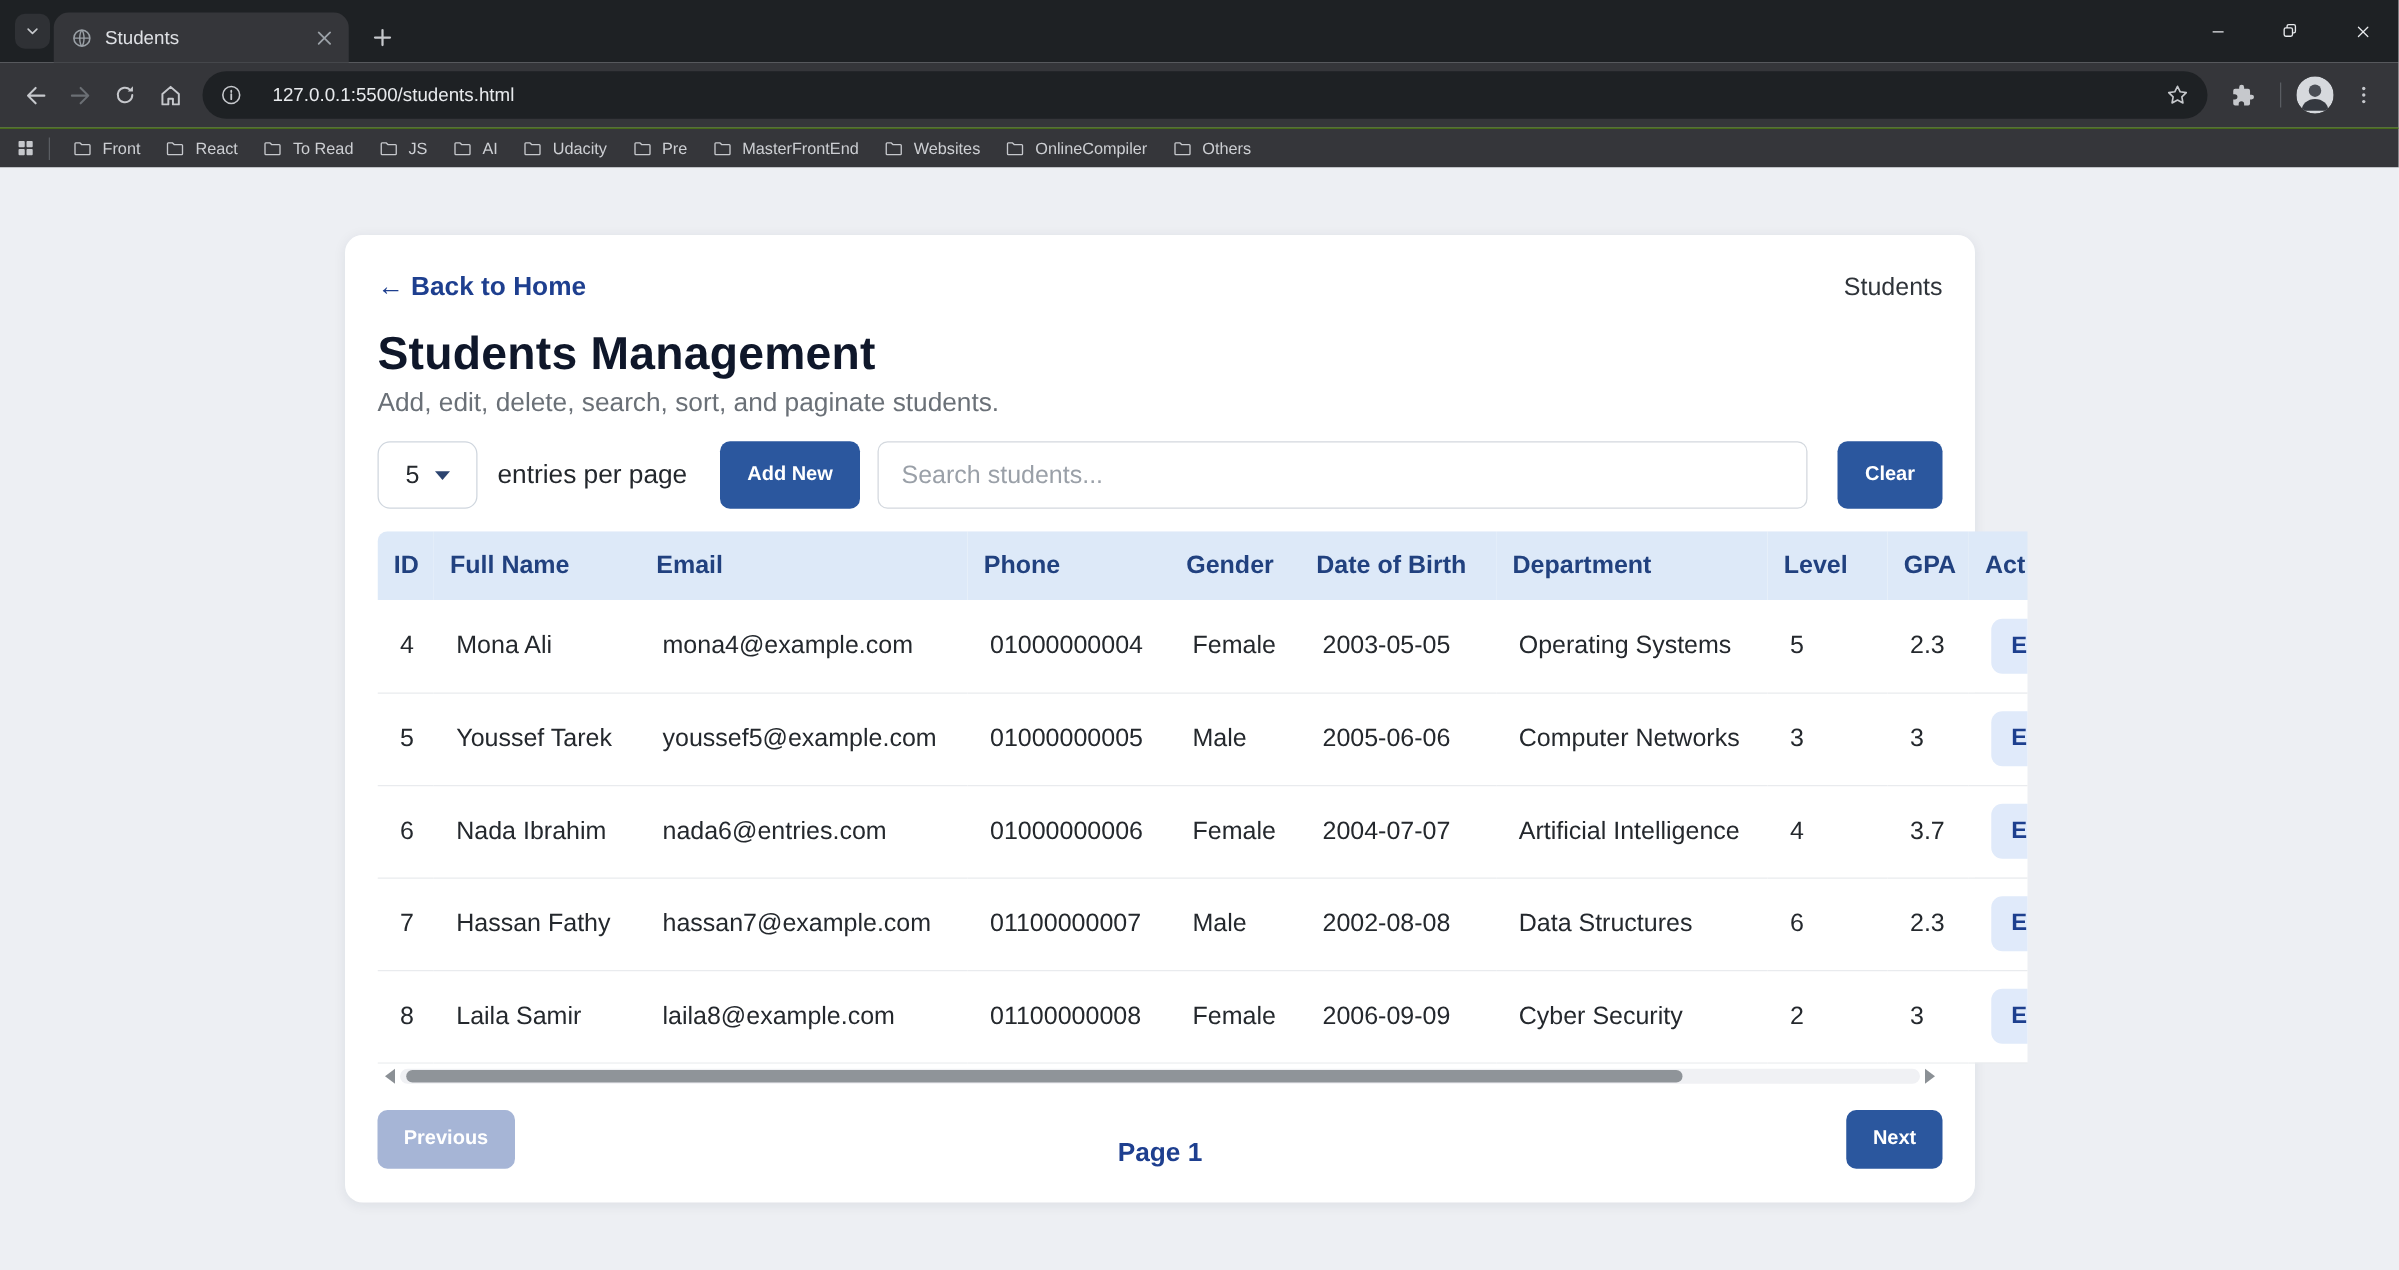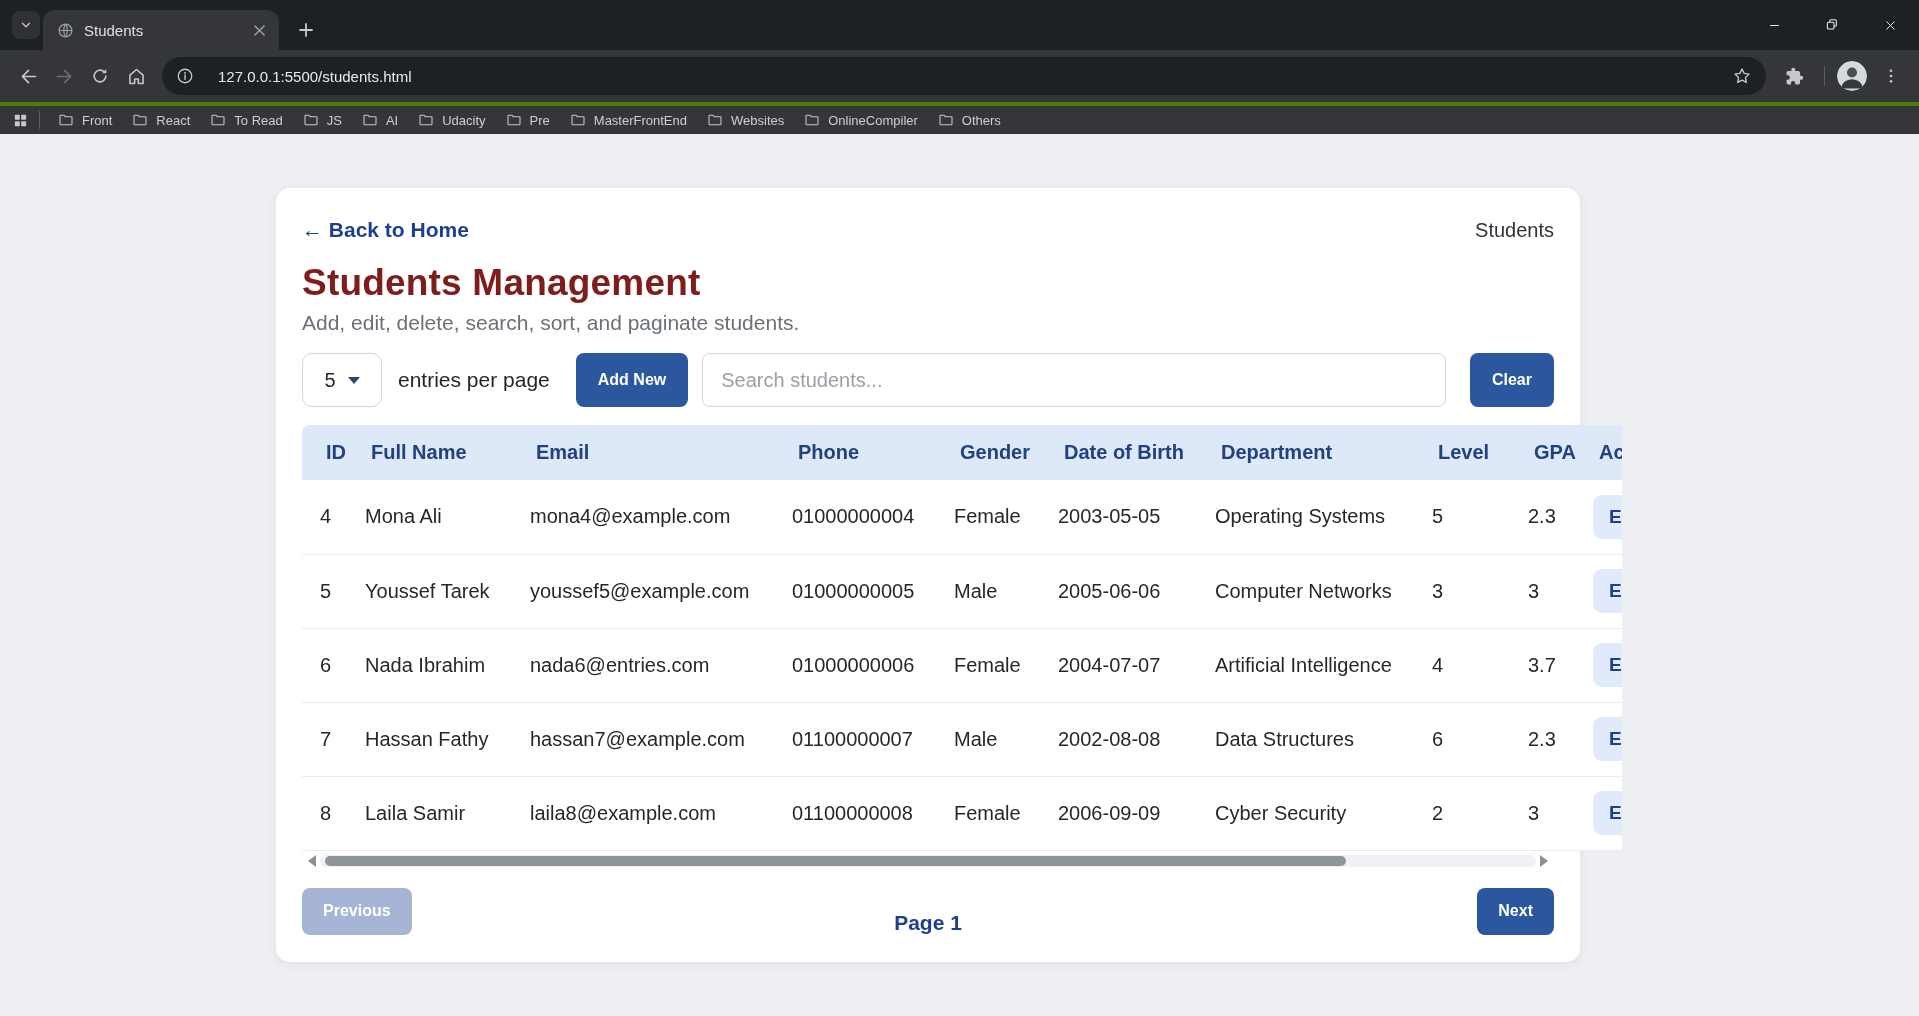--- a/index.html
+++ b/index.html
@@ -20,53 +20,53 @@
 
   .toolbar { height:52px; background:#35363a; display:flex; align-items:center; padding:0 10px; }
   .nav-btn { width:36px; height:36px; display:flex; align-items:center; justify-content:center; border-radius:50%; cursor:pointer; flex:0 0 auto; }
   .omnibox { flex:1; height:38px; background:#1e2124; border-radius:19px; margin:0 10px 0 8px;
     display:flex; align-items:center; padding:0 14px; cursor:text; }
   .omni-url { color:#e8eaed; font-size:15px; margin-left:24px; flex:1; white-space:nowrap; }
   .right-icons { display:flex; align-items:center; gap:6px; flex:0 0 auto; }
   .vdivider { width:1px; height:20px; background:#5a5d62; margin:0 6px; }
   .avatar { width:30px; height:30px; border-radius:50%; overflow:hidden; cursor:pointer; }
 
-  .bookmarks { height:32px; background:#35363a; border-top:4px solid #4d7c0f; display:flex; align-items:center; padding:0 12px; }
+  .bookmarks { height:32px; background:#35363a; border-top:1px solid #4d7c0f; display:flex; align-items:center; padding:0 12px; }
   .bm { display:flex; align-items:center; gap:8px; padding:4px 10px; border-radius:6px; cursor:pointer; }
   .bm span { color:#cdcfd3; font-size:13px; white-space:nowrap; }
   .bm-divider { width:1px; height:18px; background:#5a5d62; margin:0 8px 0 10px; }
 
   
   .page { position:relative; height:882px; background:#edeff3; }
   .card { position:absolute; left:276px; top:54px; width:1304px; height:774px; background:#ffffff;
     border-radius:14px; box-shadow:0 2px 10px rgba(30,40,70,0.08); padding:30px 26px; }
   .card-content { position:relative; z-index:1; }
 
   .top-row { display:flex; justify-content:space-between; align-items:center; }
   .back-link { color:#1e3f8f; font-weight:bold; font-size:21px; text-decoration:none; cursor:pointer; }
   .corner-label { color:#2f343a; font-size:20px; }
 
-  .page-title { margin-top:20px; font-size:37px; font-weight:bold; color:#7f1d1d; letter-spacing:0.2px; }
+  .page-title { margin-top:20px; font-size:37px; font-weight:bold; color:#0f172a; letter-spacing:0.2px; }
   .page-subtitle { margin-top:7px; font-size:21px; color:#6a7077; }
 
   .controls { margin-top:18px; height:54px; display:flex; align-items:stretch; }
   .entries-select { width:80px; border:1px solid #cfd6de; border-radius:10px; background:#fff;
     display:flex; align-items:center; justify-content:center; gap:12px; font-size:20px; color:#24282d; cursor:pointer; }
   .caret { width:0; height:0; border-left:6px solid transparent; border-right:6px solid transparent; border-top:7px solid #2c4470; }
   .entries-label { align-self:center; font-size:21px; color:#23272c; margin:0 26px 0 16px; }
   .btn { border:none; border-radius:8px; background:#2b579e; color:#fff; font-weight:bold; font-size:16px;
     padding:0 22px; cursor:pointer; font-family:inherit; }
   .search-input { flex:1; margin:0 24px 0 14px; border:1px solid #d3d8de; border-radius:8px; padding:0 18px;
     font-size:20px; color:#24282d; font-family:inherit; outline:none; }
   .search-input::placeholder { color:#9aa0a8; }
 
   .table-clip { margin-top:18px; width:1320px; overflow:hidden; }
   table { table-layout:fixed; width:1393px; border-collapse:collapse; }
   thead th { height:55px; background:#dde9f8; color:#21417f; font-weight:bold; font-size:20px;
-    text-align:left; padding:0 0 0 24px; white-space:nowrap; }
+    text-align:left; padding:0 0 0 13px; white-space:nowrap; }
   thead th:first-child { border-radius:8px 0 0 0; }
   tbody td { height:74px; border-bottom:1px solid #e9ebee; color:#24282d; font-size:20px;
     padding:0 0 0 18px; white-space:nowrap; background:#fff; }
   .edit-btn { height:44px; padding:0 16px; border:none; border-radius:9px; background:#e0eafa;
     color:#1d3f8e; font-weight:bold; font-size:19px; cursor:pointer; font-family:inherit; }
 
   .hscroll { margin-top:3px; height:14px; display:flex; align-items:center; gap:4px; cursor:pointer; }
   .arr { width:0; height:0; border:6px solid transparent; }
   .arr-left { border-right:8px solid #8b9095; }
   .arr-right { border-left:8px solid #8b9095; }

